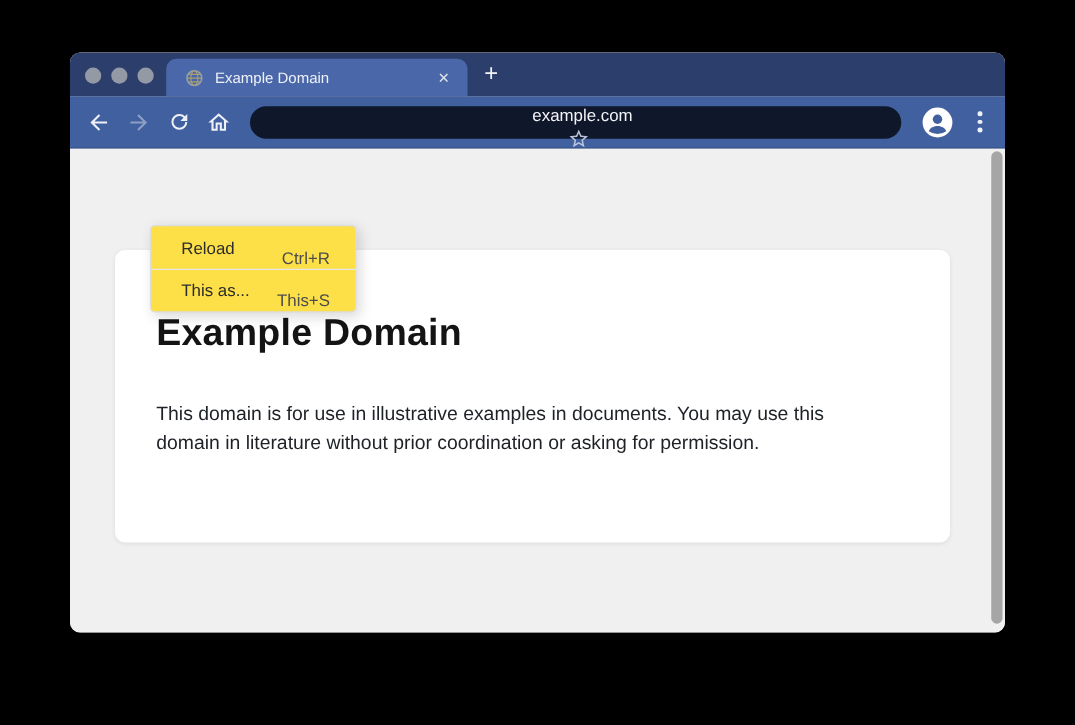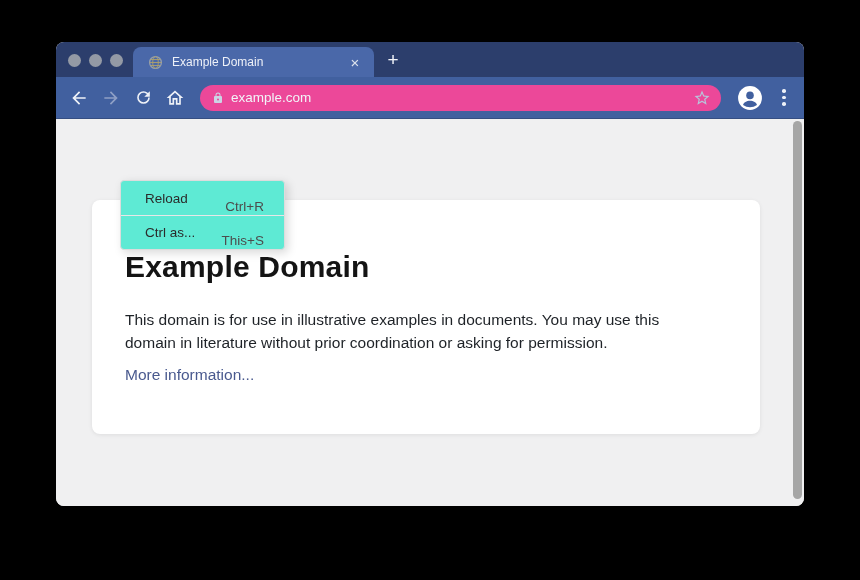--- a/index.html
+++ b/index.html
@@ -31,49 +31,49 @@
   }
 
   
   .toolbar {
     height: 42px; background: #41609f; display: flex; align-items: center;
     padding: 0 8px; border-bottom: 1px solid rgba(0,0,0,0.18);
   }
   .tool-btn { width: 30px; height: 30px; display: flex; align-items: center;
     justify-content: center; margin-right: 2px; flex: 0 0 auto; }
   .address-bar {
-    margin-left: 8px; width: 525px; height: 26px; background: #ec4899;
-    border-radius: 13px; display: flex; align-items: center; padding: 0 8px 0 12px;
+    margin-left: 8px; width: 525px; height: 26px; background: #0f172a;
+    border-radius: 13px; display: flex; align-items: center; padding: 0 8px 0 12px; flex-direction: column;
   }
   .address-url { margin-left: 7px; font-size: 13.5px; color: #f2f4f8; flex: 1 1 auto; }
   .star-btn { width: 22px; height: 22px; display: flex; align-items: center;
     justify-content: center; flex: 0 0 auto; }
   .avatar-btn { margin-left: 16px; width: 26px; height: 26px; flex: 0 0 auto; }
   .menu-btn { margin-left: 9px; width: 24px; height: 24px; display: flex;
     align-items: center; justify-content: center; flex: 0 0 auto; }
   .kebab { display: flex; flex-direction: column; gap: 3px; }
   .kebab span { width: 3.5px; height: 3.5px; border-radius: 50%; background: #eef1f8; }
 
   
   .content { position: relative; height: 387px; background: #f0f0f1; }
   .card {
     position: absolute; left: 36px; top: 81px; width: 668px; height: 234px;
     background: #fff; border-radius: 8px; box-shadow: 0 1px 4px rgba(0,0,0,0.08);
     padding: 50px 0 0 33px;
   }
   .page-heading { font-size: 30px; font-weight: 700; color: #141414; letter-spacing: 0.2px; }
-  .page-paragraph { margin-top: 24px; width: 585px; font-size: 15.5px;
+  .page-paragraph { margin-top: 36px; width: 585px; font-size: 15.5px;
     line-height: 23px; color: #1e2227; }
   .page-link { display: inline-block; margin-top: 12px; font-size: 15.5px;
     color: #49598e; text-decoration: none; }
 
   
   .context-menu {
     position: absolute; left: 64px; top: 61px; width: 165px; z-index: 10;
-    background: #5eead4; border: 1px solid #dcdcdc; border-radius: 4px;
+    background: #fde047; border: 1px solid #dcdcdc; border-radius: 4px;
     box-shadow: 3px 3px 10px rgba(0,0,0,0.15); overflow: hidden;
   }
   .context-item { height: 34px; display: flex; align-items: center;
     justify-content: space-between; padding: 0 20px 0 24px; font-size: 13.5px; }
   .context-item + .context-item { border-top: 1px solid #e7e7e7; }
   .context-item .label { color: #2b2b2b; }
   .context-item .shortcut { color: #4d4d4d; margin-top: 16px; }
 
   
   .scrollbar-thumb {
@@ -155,30 +155,29 @@
           <span></span>
       </div>
     </div>
   </div>
 
   <div class="content">
 
     <div class="card">
       <h1 class="page-heading">Example Domain</h1>
       <p class="page-paragraph">This domain is for use in illustrative examples in documents. You may use this domain in literature without prior coordination or asking for permission.</p>
-      <a class="page-link" href="#">More information...</a>
     </div>
 
     <div class="context-menu">
       <div class="context-item">
         <span class="label">Reload</span>
         <span class="shortcut">Ctrl+R</span>
       </div>
       <div class="context-item">
-        <span class="label">Ctrl as...</span>
+        <span class="label">This as...</span>
         <span class="shortcut">This+S</span>
       </div>
     </div>
 
     <div class="scrollbar-thumb"></div>
   </div>
 
 </div>
 
 </body></html>

